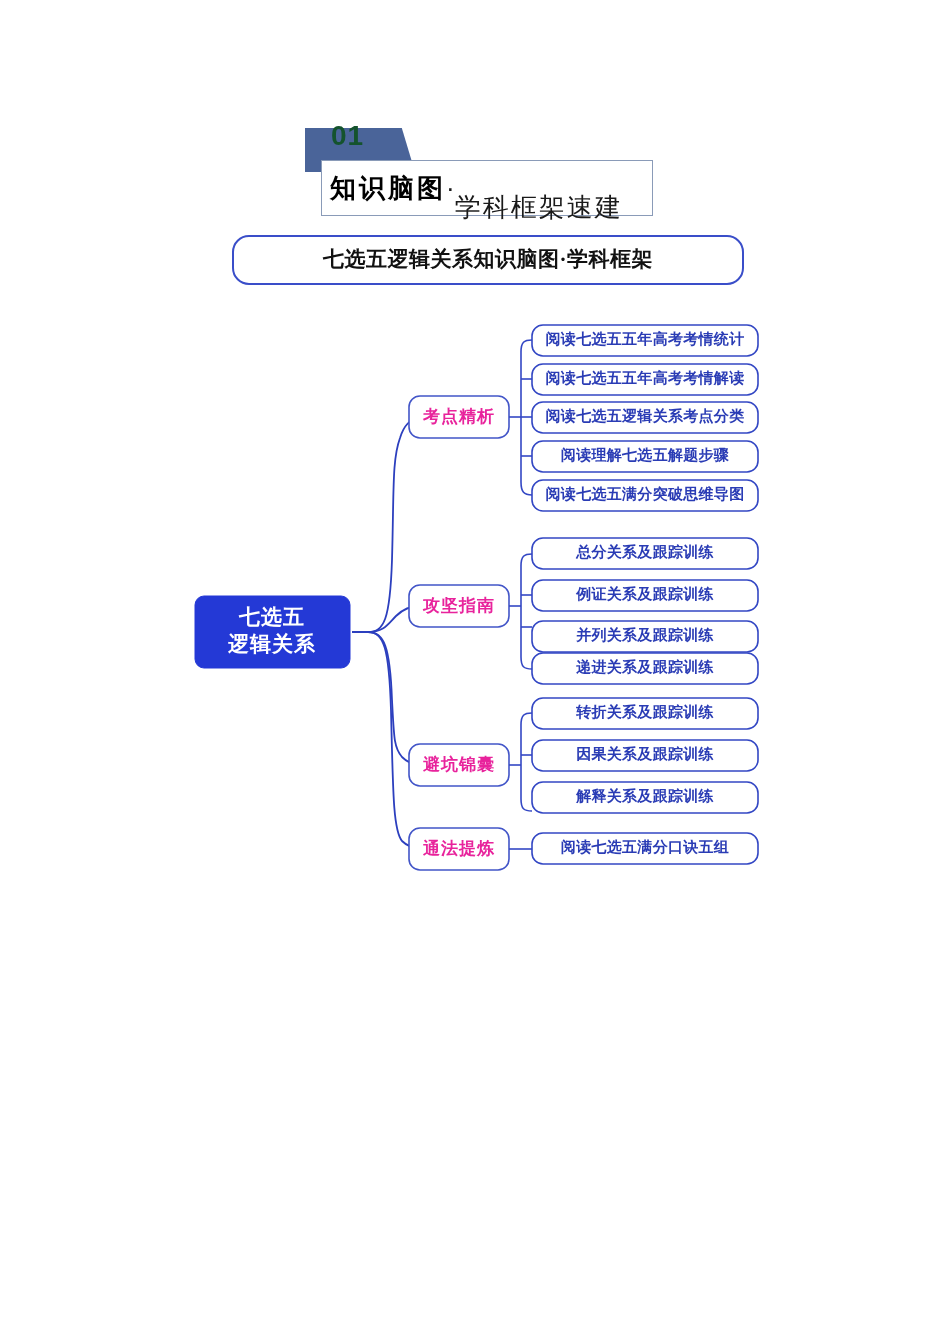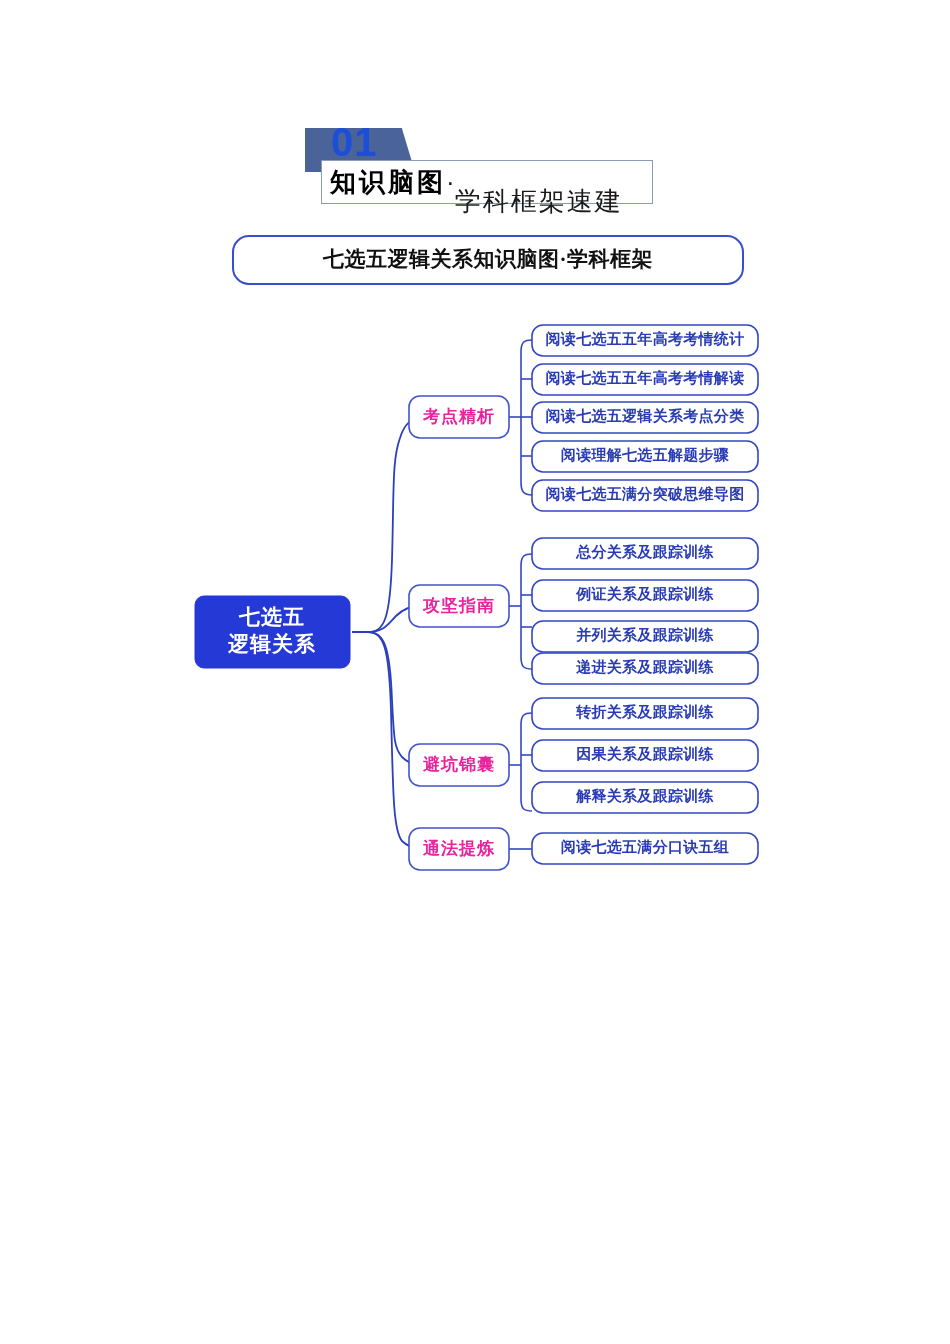--- a/index.html
+++ b/index.html
@@ -30,32 +30,32 @@
     width: 110px;
     height: 44px;
     background: #4a6499;
     clip-path: polygon(0 0, 88% 0, 100% 100%, 0 100%);
   }
   #section-number {
     position: absolute;
     left: 26px;
     top: -6px;
     font-family: "Liberation Sans", "DejaVu Sans", sans-serif;
-    font-size: 40px;
-    font-weight: bold;
-    color: #1d4ed8;
+    font-size: 28px;
+    font-weight: bold;
+    color: #14532d;
     letter-spacing: 1px;
     line-height: 1;
   }
   #header-title-box {
     position: absolute;
     left: 16px;
     top: 32px;
     width: 332px;
-    height: 44px;
+    height: 56px;
     background: #ffffff;
     border: 1.5px solid #8a9bb8;
     box-sizing: border-box;
     display: flex;
     align-items: center;
     padding-left: 8px;
   }
   #header-title-box .seg {
     font-family: "Liberation Sans", "DejaVu Sans", sans-serif;
     font-size: 26px;

